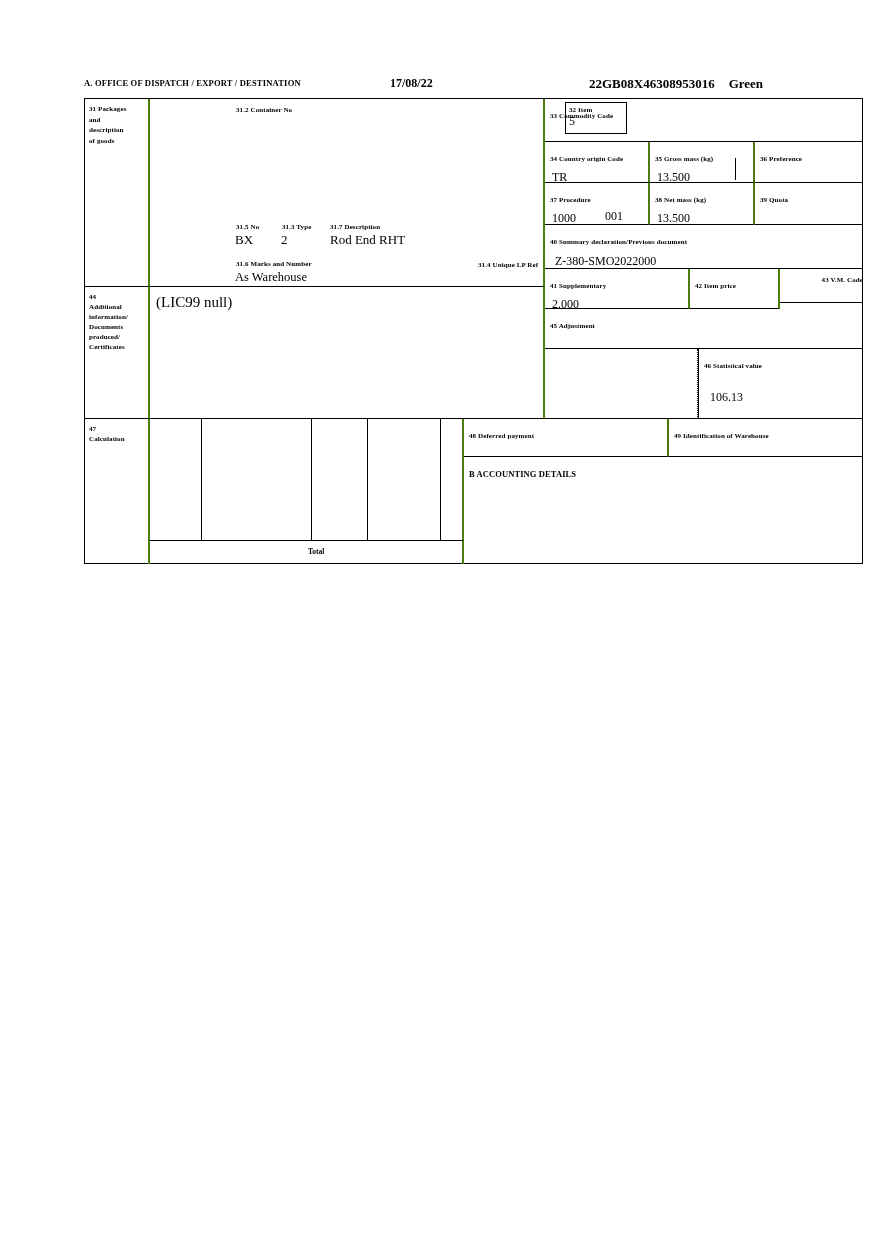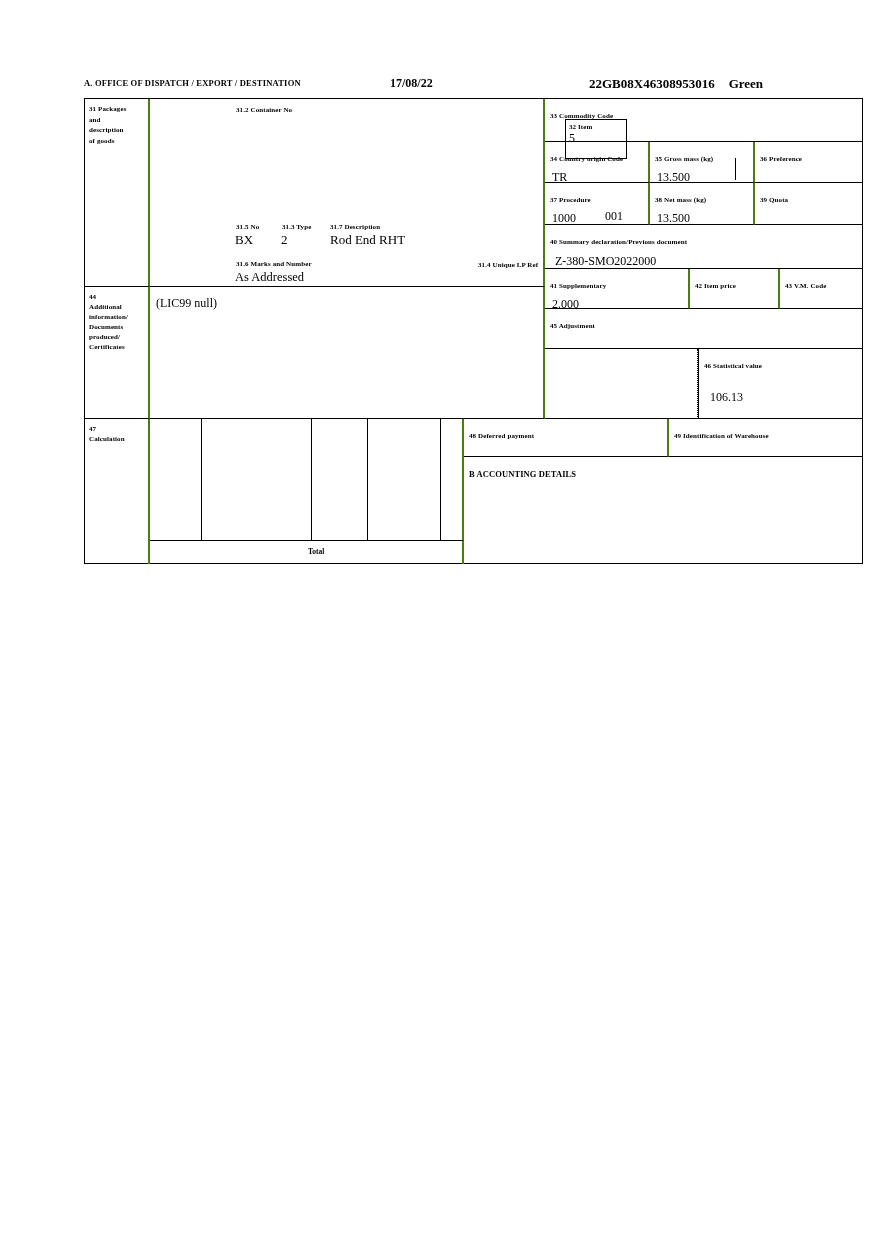--- a/index.html
+++ b/index.html
@@ -118,22 +118,22 @@
   #box31 .l317 { position: absolute; left: 180px; top: 123px; }
   #box31 .v315 { position: absolute; left: 85px; top: 133px; font-size: 13px; }
   #box31 .v313 { position: absolute; left: 131px; top: 133px; font-size: 13px; }
   #box31 .v317 { position: absolute; left: 180px; top: 133px; font-size: 13px; }
   #box31 .l316 { position: absolute; left: 86px; top: 160px; }
   #box31 .v316 { position: absolute; left: 85px; top: 171px; font-size: 12.5px; }
   #box31 .l314 { position: absolute; left: 328px; top: 161px; }
 
   
   #box32 {
-    left: 415px; top: 20px;
-    width: 62px; height: 40px;
+    left: 415px; top: 3px;
+    width: 62px; height: 32px;
     border: 1px solid #000;
   }
   #box32 .lbl { position: absolute; left: 3px; top: 2px; }
   #box32 .val { position: absolute; left: 3px; top: 11px; font-size: 12px; }
 
   
   #box33 {
     left: 460px; top: 0;
     width: 318px; height: 43px;
     padding: 5px 0 0 5px;
@@ -201,38 +201,39 @@
   }
   #box41 .val { display: block; margin-top: 5px; margin-left: 2px; }
 
   #box42 {
     left: 605px; top: 170px;
     width: 90px; height: 40px;
     padding: 5px 4px 0 5px;
   }
 
   #box43 {
-    left: 695px; top: 170px;
+    left: 695px; top: 164px;
     width: 83px; height: 40px;
     padding: 5px 0 0 5px;
+    text-align: right;
   }
 
   #box45 {
     left: 460px; top: 210px;
     width: 318px; height: 40px;
     padding: 5px 0 10px 5px;
   }
 
   
   #box44 {
     left: 65px; top: 188px;
     width: 395px; height: 132px;
     padding: 6px 0 0 6px;
   }
-  #box44 .val { font-size: 12px; text-align: center; }
+  #box44 .val { font-size: 15px; text-align: center; }
 
   
   #dotted-sep {
     left: 460px; top: 250px;
     width: 153px; height: 70px;
     border-right: 1px dotted #000;
   }
 
   #box46 {
     left: 613px; top: 250px;
@@ -335,21 +336,21 @@
 
     <div class="cell br bb" id="box31">
       <div class="lbl l312">31.2 Container No</div>
       <div class="lbl l315">31.5 No</div>
       <div class="lbl l313">31.3 Type</div>
       <div class="lbl l317">31.7 Description</div>
       <div class="val v315">BX</div>
       <div class="val v313">2</div>
       <div class="val v317">Rod End RHT</div>
       <div class="lbl l316">31.6 Marks and Number</div>
-      <div class="val v316">As Addressed</div>
+      <div class="val v316">As Warehouse</div>
       <div class="lbl l314">31.4 Unique LP Ref</div>
 
       <div class="cell" id="box32">
         <div class="lbl">32 Item</div>
         <div class="val">5</div>
       </div>
     </div>
 
     <div class="cell bb" id="box33">
       <span class="lbl">33 Commodity Code</span>

